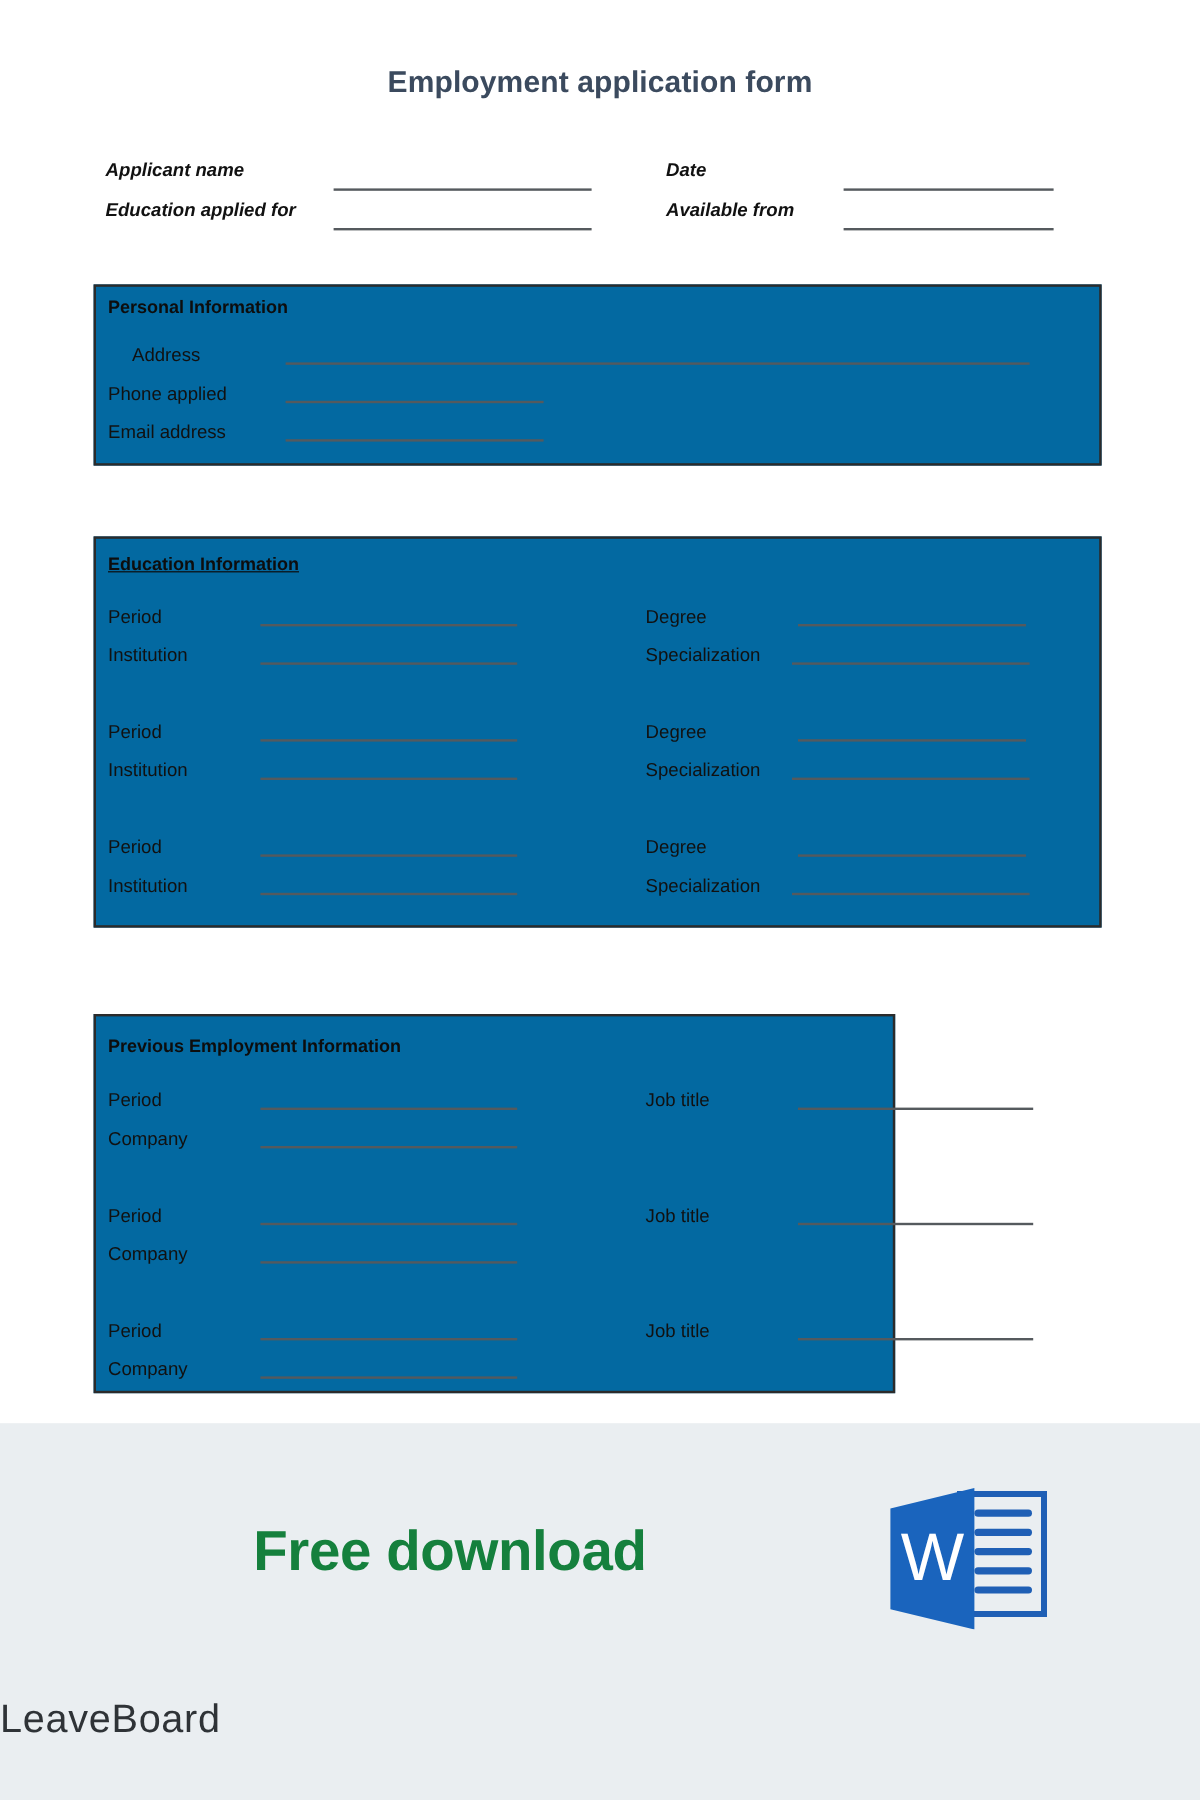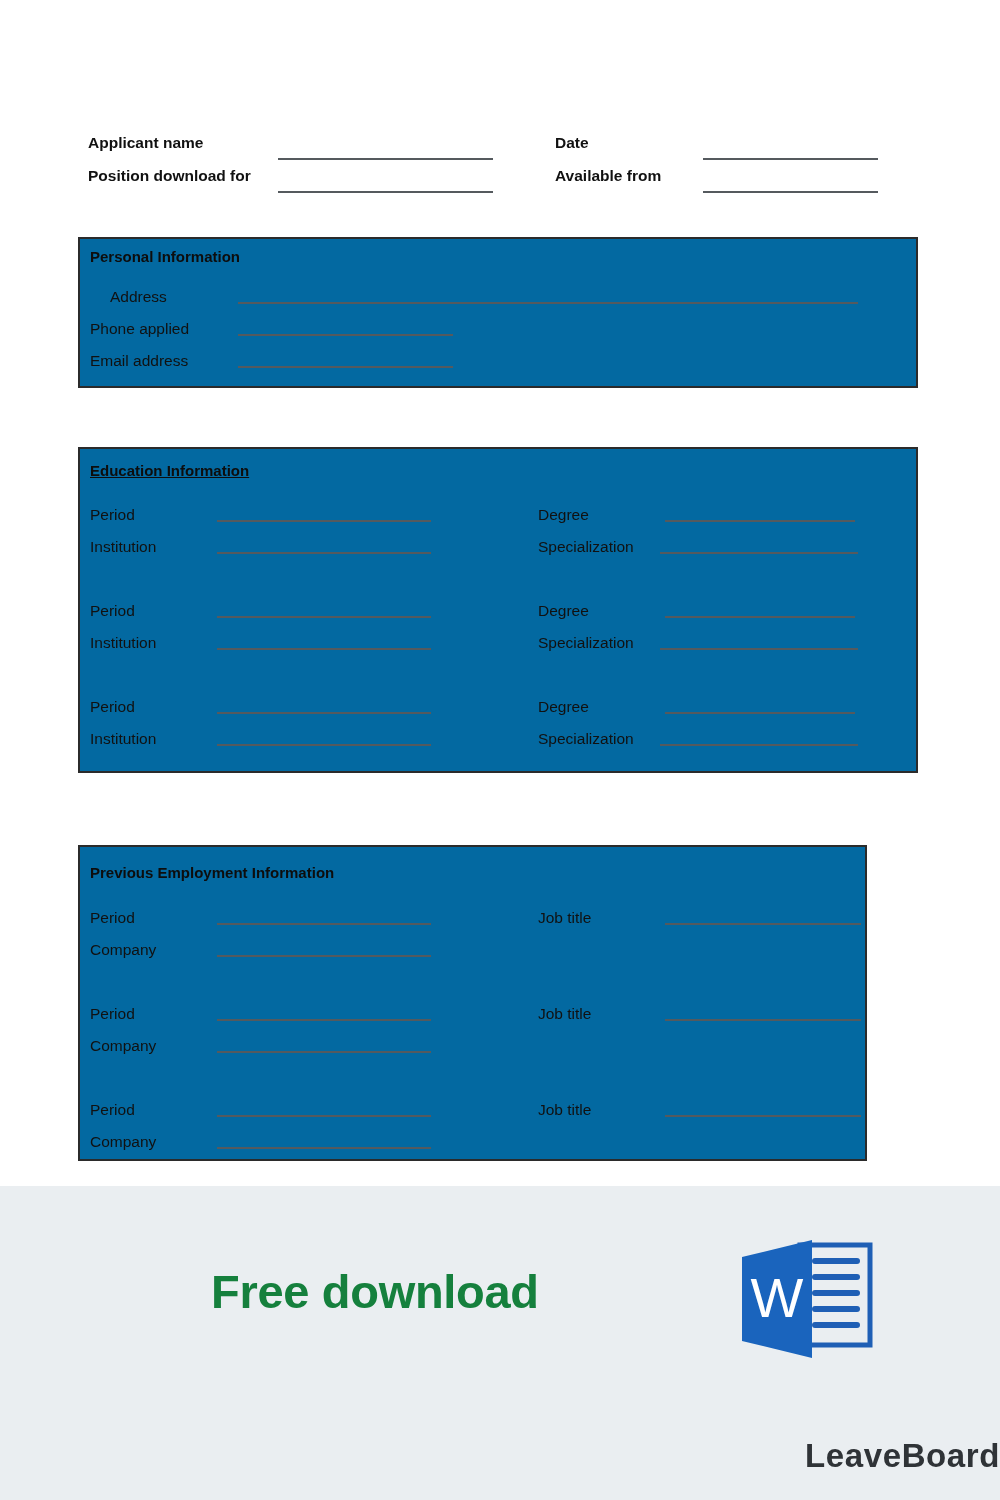--- a/index.html
+++ b/index.html
@@ -38,21 +38,21 @@
     letter-spacing: 0.1px;
   }
 
   
   .lbl {
     font-size: 15.5px;
     color: #111111;
     white-space: nowrap;
     line-height: 1;
   }
-  .lbl.bold { font-weight: bold; }
+  .lbl.bold { font-weight: bold; font-style: italic; }
 
   .rule {
     height: 0;
     border-bottom: 2px solid #555a5e;
     display: block;
   }
 
   .sec-title {
     font-size: 15px;
     font-weight: bold;
@@ -97,51 +97,51 @@
     color: #15803d;
     letter-spacing: -0.3px;
     line-height: 1;
   }
 
   .brand {
     position: absolute;
     left: 0;
     top: 1415px;
     width: 1000px;
-    text-align: right;
+    text-align: left;
     font-size: 33px;
-    font-weight: 700;
+    font-weight: 400;
     color: #2f3337;
     letter-spacing: 0.6px;
     line-height: 1;
-    margin-top: 24px;
   }
 
   
   #word-icon {
     position: absolute;
     left: 738px;
     top: 1240px;
     width: 136px;
     height: 118px;
   }
 </style>
 </head>
 <body>
 
 <div id="page">
 
+  <div class="doc-title">Employment application form</div>
 
   <div class="hdr-row" style="left:88px; top:135px;">
     <span class="lbl bold" style="width:190px;">Applicant name</span>
     <span class="rule" style="width:215px; position:relative; top:12px;"></span>
   </div>
 
   <div class="hdr-row" style="left:88px; top:168px;">
-    <span class="lbl bold" style="width:190px;">Position download for</span>
+    <span class="lbl bold" style="width:190px;">Education applied for</span>
     <span class="rule" style="width:215px; position:relative; top:12px;"></span>
   </div>
 
   <div class="hdr-row" style="left:555px; top:135px;">
     <span class="lbl bold" style="width:148px;">Date</span>
     <span class="rule" style="width:175px; position:relative; top:12px;"></span>
   </div>
 
   <div class="hdr-row" style="left:555px; top:168px;">
     <span class="lbl bold" style="width:148px;">Available from</span>
@@ -196,21 +196,21 @@
     <div class="lbl abs" style="left:10px; top:282px;">Institution</div>
     <span class="rule abs" style="left:137px; top:295px; width:214px;"></span>
 
     <div class="lbl abs" style="left:458px; top:250px;">Degree</div>
     <span class="rule abs" style="left:585px; top:263px; width:190px;"></span>
 
     <div class="lbl abs" style="left:458px; top:282px;">Specialization</div>
     <span class="rule abs" style="left:580px; top:295px; width:198px;"></span>
   </section>
 
-  <section class="box" style="left:78px; top:845px; width:789px; height:316px;">
+  <section class="box" style="left:78px; top:845px; width:668px; height:316px;">
 
     <div class="sec-title abs" style="left:10px; top:18px;">Previous Employment Information</div>
 
     <div class="lbl abs" style="left:10px; top:63px;">Period</div>
     <span class="rule abs" style="left:137px; top:76px; width:214px;"></span>
 
     <div class="lbl abs" style="left:10px; top:95px;">Company</div>
     <span class="rule abs" style="left:137px; top:108px; width:214px;"></span>
 
     <div class="lbl abs" style="left:458px; top:63px;">Job title</div>

